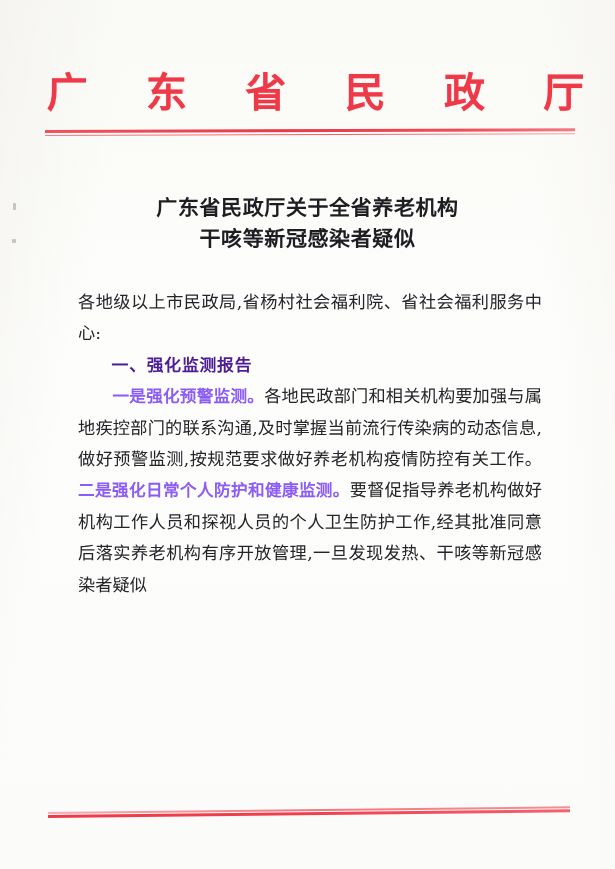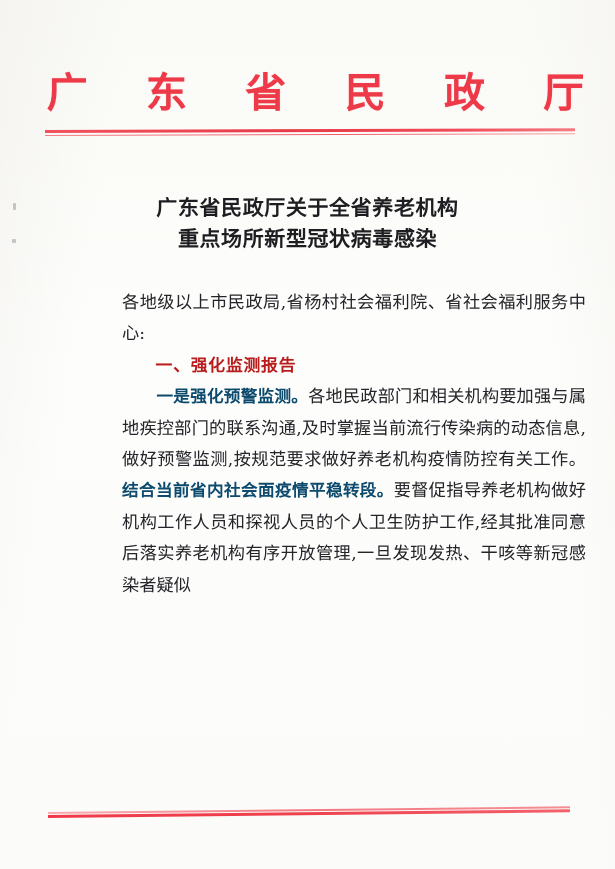--- a/index.html
+++ b/index.html
@@ -98,46 +98,45 @@
     letter-spacing: 0.6px;
   }
   .doc-title .tline { display: block; }
 
   
   .body-block {
     position: absolute;
     top: 287px;
     left: 78px;
     width: 464px;
-    margin-left: 44px;
   }
   .para {
     font-family: "DejaVu Serif", "Liberation Serif", serif;
     font-size: 17.2px;
     line-height: 31.4px;
     color: #24242a;
     text-align: justify;
     text-justify: inter-character;
     letter-spacing: 0.1px;
     margin: 0;
   }
   .para.indent { text-indent: 2em; }
   .para b, .para .bold {
     font-family: "DejaVu Sans", "Liberation Sans", sans-serif;
     font-weight: 700;
     font-size: 16.6px;
     letter-spacing: 0.2px;
-    color: #0c4a6e;
+    color: #8b5cf6;
   }
   .heading {
     font-family: "DejaVu Sans", "Liberation Sans", sans-serif;
     font-weight: 700;
     font-size: 16.8px;
     line-height: 31.4px;
-    color: #b91c1c;
+    color: #4c1d95;
     text-indent: 2em;
     letter-spacing: 0.8px;
     margin: 0;
   }
 
   
   .rule-bottom {
     position: absolute;
     left: 48px;
     top: 812px;
@@ -189,31 +188,31 @@
   <div class="rule-top">
     <div class="bar-thick"></div>
     <div class="bar-thin"></div>
   </div>
 
   <div class="speck speck-a"></div>
   <div class="speck speck-b"></div>
 
   <div class="doc-title">
     <span class="tline">广东省民政厅关于全省养老机构</span>
-    <span class="tline">重点场所新型冠状病毒感染</span>
+    <span class="tline">干咳等新冠感染者疑似</span>
   </div>
 
   <div class="body-block">
 
     <p class="para">各地级以上市民政局,省杨村社会福利院、省社会福利服务中心:</p>
 
 
     <p class="heading">一、强化监测报告</p>
 
-    <p class="para indent"><span class="bold">一是强化预警监测。</span><span>各地民政部门和相关机构要加强与属地疾控部门的联系沟通,及时掌握当前流行传染病的动态信息,做好预警监测,按规范要求做好养老机构疫情防控有关工作。</span><span class="bold">结合当前省内社会面疫情平稳转段。</span><span>要督促指导养老机构做好机构工作人员和探视人员的个人卫生防护工作,经其批准同意后落实养老机构有序开放管理,一旦发现发热、干咳等新冠感染者疑似</span></p>
+    <p class="para indent"><span class="bold">一是强化预警监测。</span><span>各地民政部门和相关机构要加强与属地疾控部门的联系沟通,及时掌握当前流行传染病的动态信息,做好预警监测,按规范要求做好养老机构疫情防控有关工作。</span><span class="bold">二是强化日常个人防护和健康监测。</span><span>要督促指导养老机构做好机构工作人员和探视人员的个人卫生防护工作,经其批准同意后落实养老机构有序开放管理,一旦发现发热、干咳等新冠感染者疑似</span></p>
 
   </div>
 
   <div class="rule-bottom">
     <div class="bar-thin"></div>
     <div class="bar-thick"></div>
   </div>
 
 </div>
 

